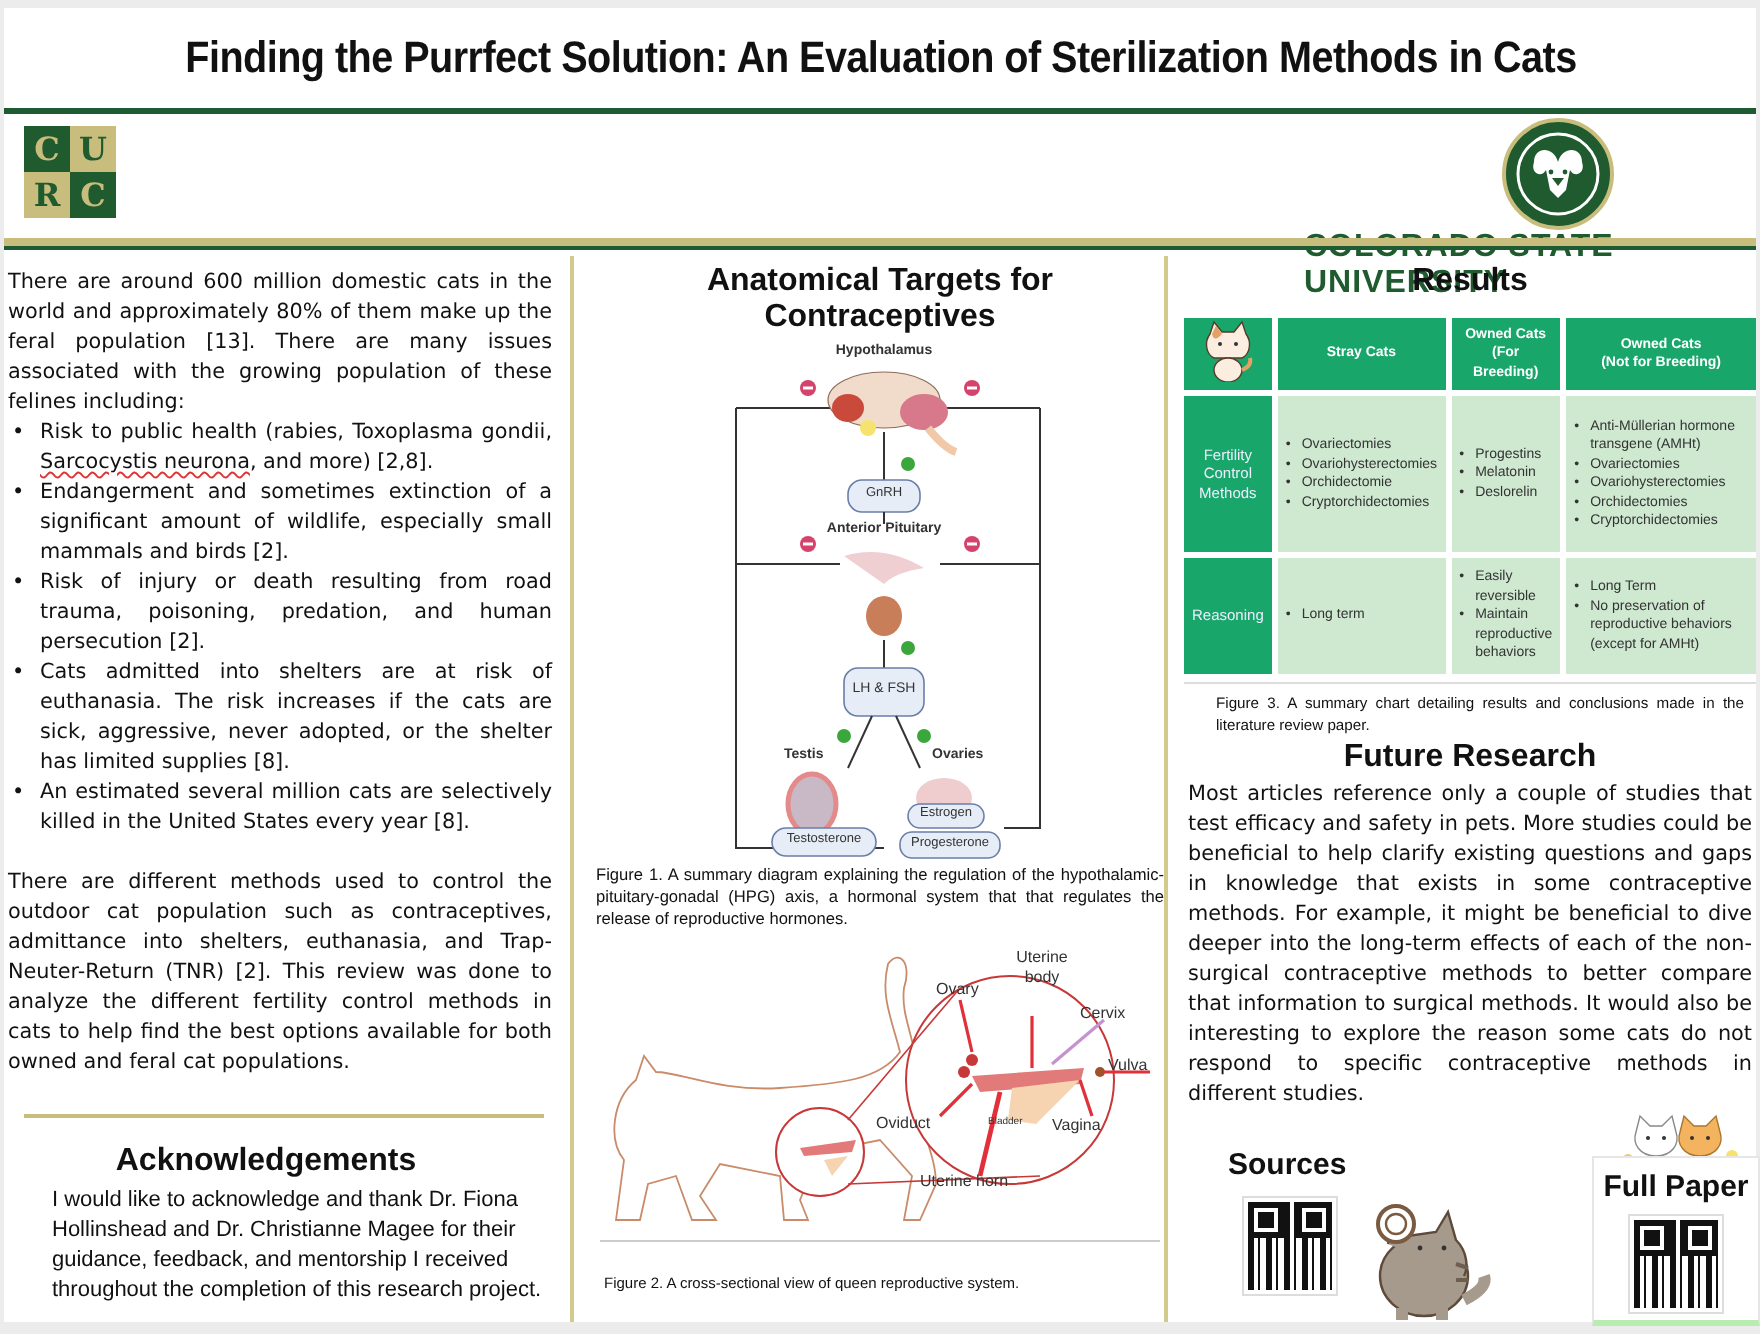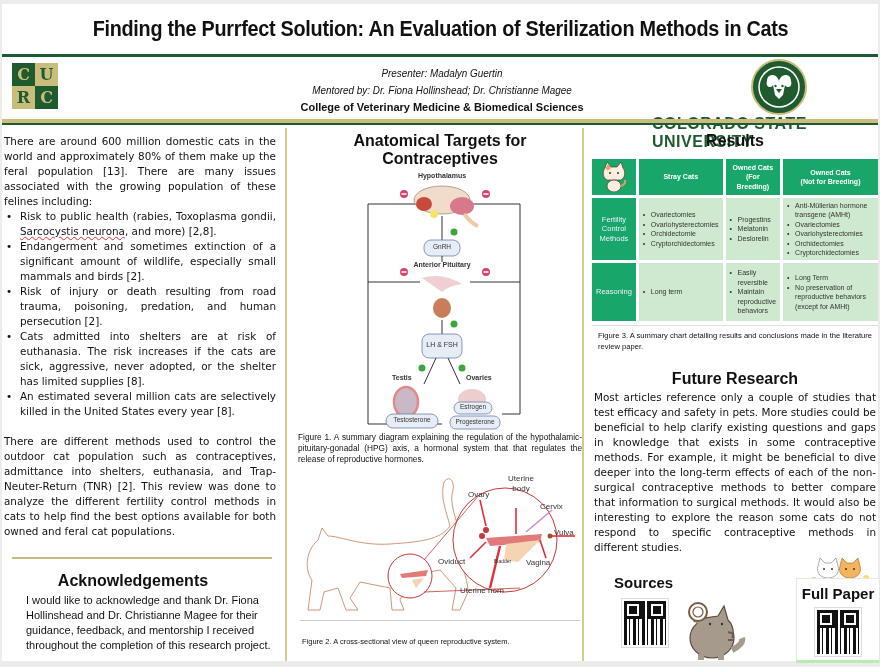--- a/index.html
+++ b/index.html
@@ -73,25 +73,20 @@
   <div class="header-band">
     <div class="curc">
       <div class="curc-grid">
         <div class="cg">C</div>
         <div class="cy">U</div>
         <div class="cy">R</div>
         <div class="cg">C</div>
       </div>
     </div>
 
-    <div class="presenter">
-      <div class="it">Presenter: Madalyn Guertin</div>
-      <div class="it">Mentored by: Dr. Fiona Hollinshead; Dr. Christianne Magee</div>
-      <div class="b">College of Veterinary Medicine &amp; Biomedical Sciences</div>
-    </div>
 
     <div class="csu">
       <div class="csu-seal">
         <svg width="44" height="44" viewBox="0 0 44 44">
           <circle cx="22" cy="22" r="20" fill="none" stroke="#fff" stroke-width="1.5"></circle>
           <path d="M10 16 C10 8 20 8 22 16 C24 8 34 8 34 16 C36 22 30 24 28 20 L26 30 L22 34 L18 30 L16 20 C14 24 8 22 10 16 Z" fill="#fff"></path>
           <path d="M19 24 L22 28 L25 24 Z" fill="#1f5b2f"></path>
           <circle cx="18.5" cy="21" r="1.2" fill="#1f5b2f"></circle>
             <circle cx="25.5" cy="21" r="1.2" fill="#1f5b2f"></circle>
         </svg>
@@ -252,21 +247,21 @@
             </td>
         <td class="hdr" style="width:54px;">
               <div>Owned Cats</div>
               <div>(For Breeding)</div>
             </td>
         <td class="hdr">
               <div>Owned Cats</div>
               <div>(Not for Breeding)</div>
             </td>
       </tr>
-      <tr style="height:62px;">
+      <tr style="height:78px;">
         <td class="rowh">
               <div>Fertility</div>
               <div>Control</div>
               <div>Methods</div>
             </td>
         <td class="cell">
               <ul>
           <li>Ovariectomies</li>
           <li>Ovariohysterectomies</li>
           <li>Orchidectomie</li>
@@ -308,21 +303,21 @@
         <td class="cell">
               <ul>
           <li>Long Term</li>
           <li>No preservation of reproductive behaviors (except for AMHt)</li>
         </ul>
             </td>
       </tr>
     </tbody>
       </table>
     <div style="height:1px;background:#ddd;margin-top:1px;"></div>
-    <p class="caption" style="margin:4px 6px 0 6px;font-size:7.6px;">Figure 3. A summary chart detailing results and conclusions made in the literature review paper.</p>
+    <p class="caption" style="margin:4px 6px 0 16px;font-size:7.6px;">Figure 3. A summary chart detailing results and conclusions made in the literature review paper.</p>
   </section>
 
   <section class="future">
     <h2 class="section-h">Future Research</h2>
     <p class="body-text" style="margin-top:2px;">Most articles reference only a couple of studies that test efficacy and safety in pets. More studies could be beneficial to help clarify existing questions and gaps in knowledge that exists in some contraceptive methods. For example, it might be beneficial to dive deeper into the long-term effects of each of the non-surgical contraceptive methods to better compare that information to surgical methods. It would also be interesting to explore the reason some cats do not respond to specific contraceptive methods in different studies.</p>
   </section>
 
   <div class="sources">
     <h2 class="section-h" style="font-size:15px;text-align:center;">Sources</h2>
     <div class="qr" style="margin:8px 0 0 8px;"></div>

